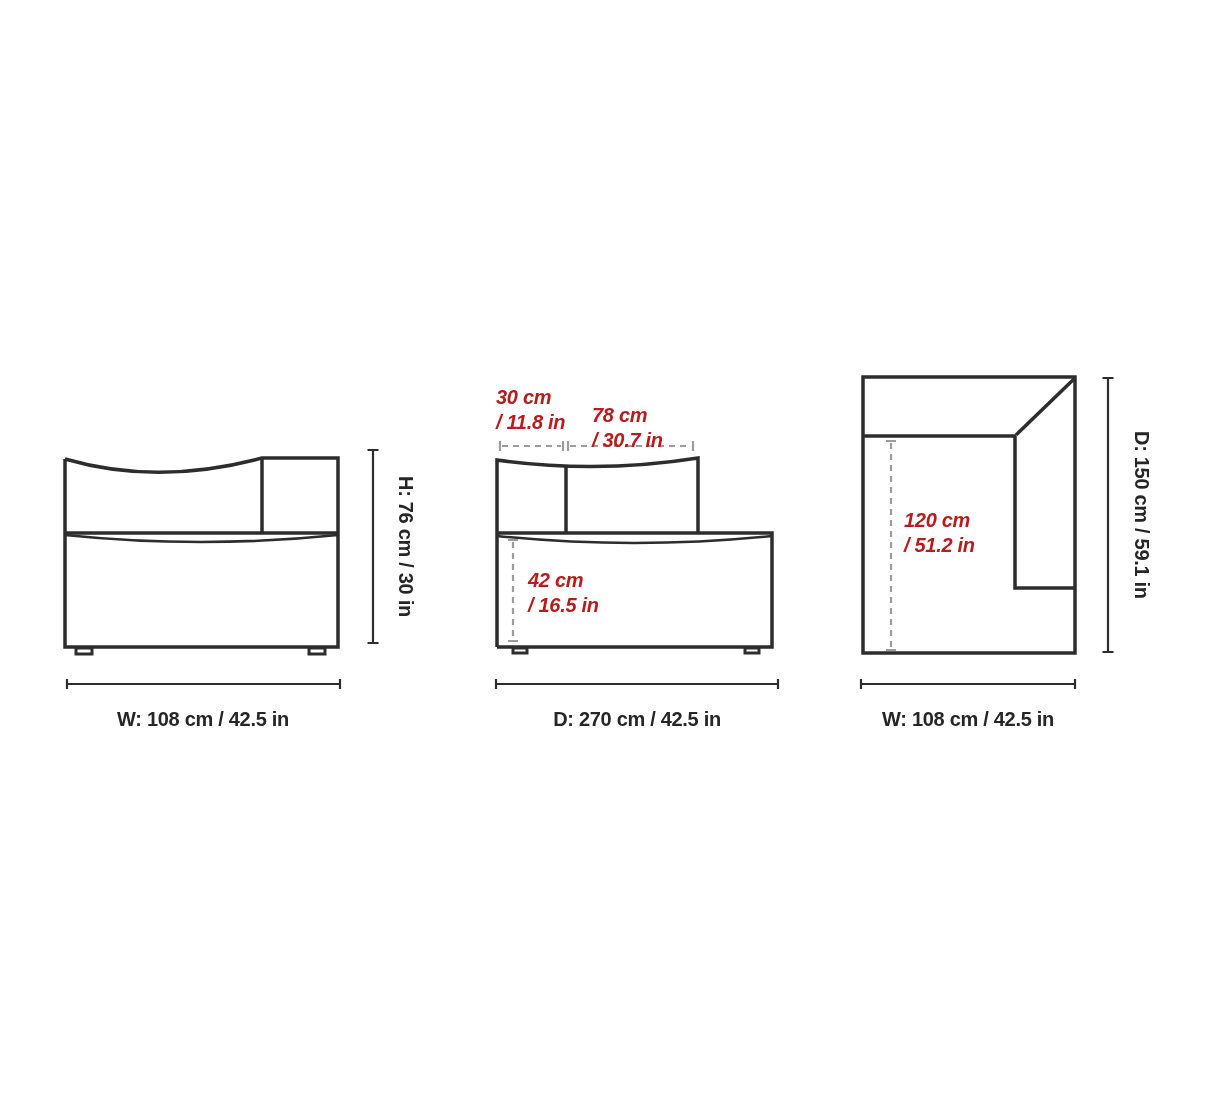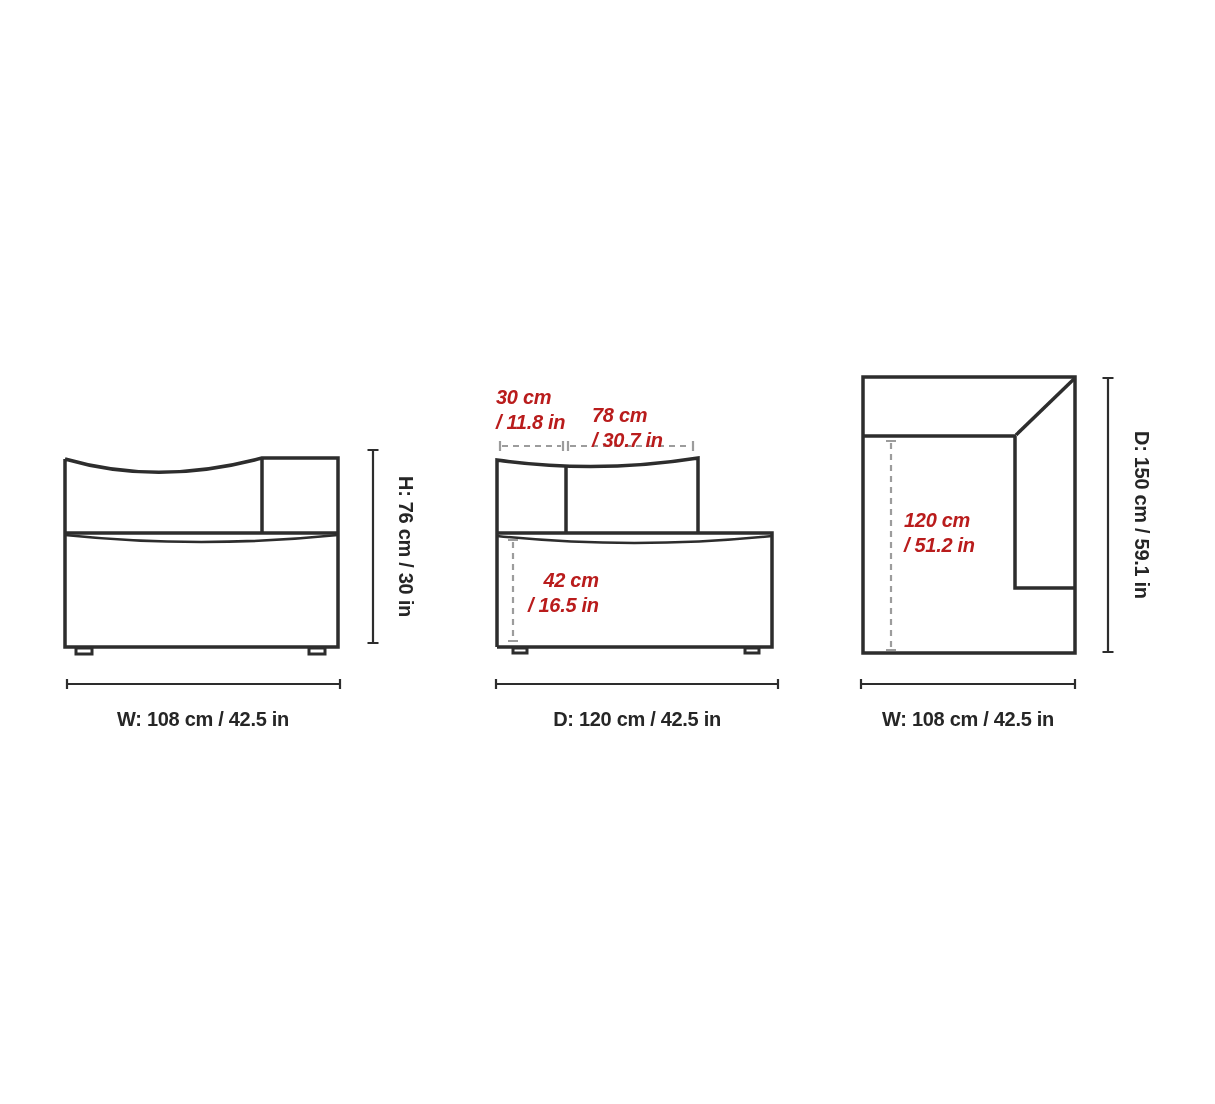--- a/index.html
+++ b/index.html
@@ -89,24 +89,24 @@
   <div class="label vertical" style="left:392px; top:450px; height:193px;">H: 76 cm / 30 in</div>
 
   <div class="label center" style="left:203px; top:707px;">W: 108 cm / 42.5 in</div>
 
   <div class="label muted" style="left:496px; top:385px;">30 cm
 / 11.8 in</div>
 
   <div class="label muted" style="left:592px; top:403px;">78 cm
 / 30.7 in</div>
 
-  <div class="label muted" style="left:528px; top:568px;text-align:right;">42 cm
+  <div class="label muted" style="left:528px; top:568px;">42 cm
 / 16.5 in</div>
 
-  <div class="label center" style="left:637px; top:707px;">D: 120 cm / 42.5 in</div>
+  <div class="label center" style="left:637px; top:707px;">D: 270 cm / 42.5 in</div>
 
   <div class="label muted" style="left:904px; top:508px;">120 cm
 / 51.2 in</div>
 
   <div class="label vertical" style="left:1128px; top:378px; height:274px;">D: 150 cm / 59.1 in</div>
 
   <div class="label center" style="left:968px; top:707px;">W: 108 cm / 42.5 in</div>
 
 </div>
 

